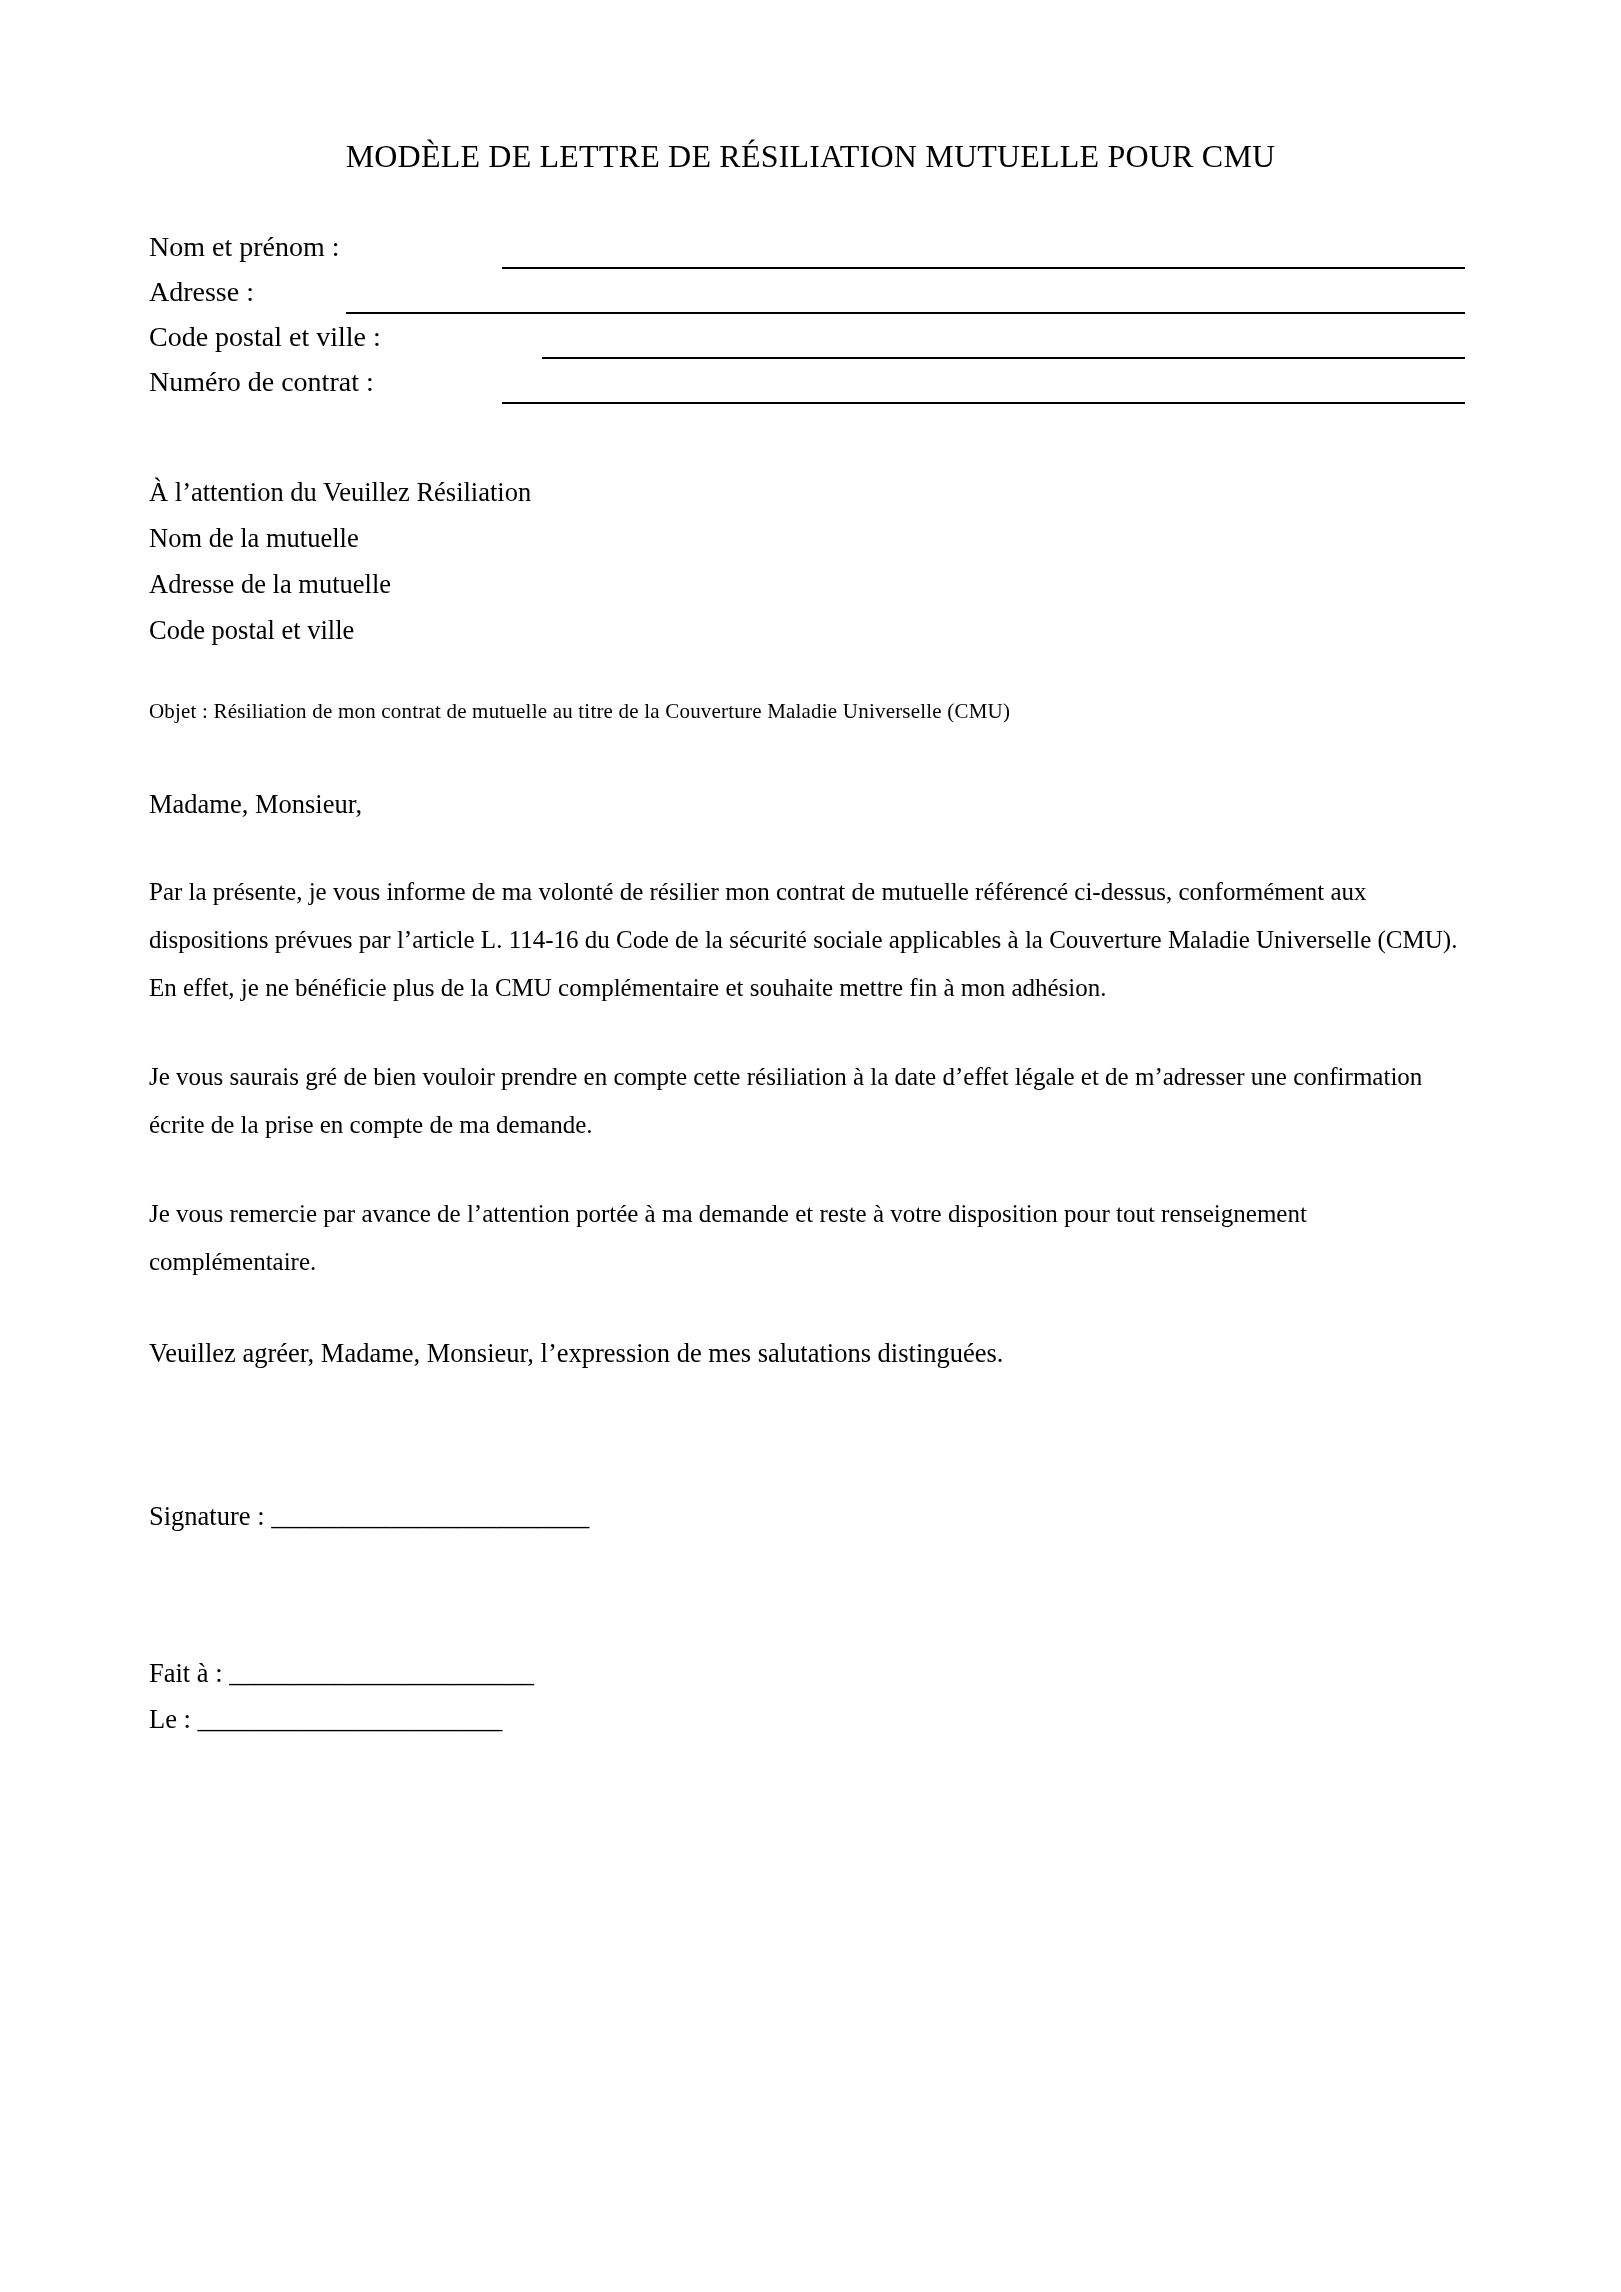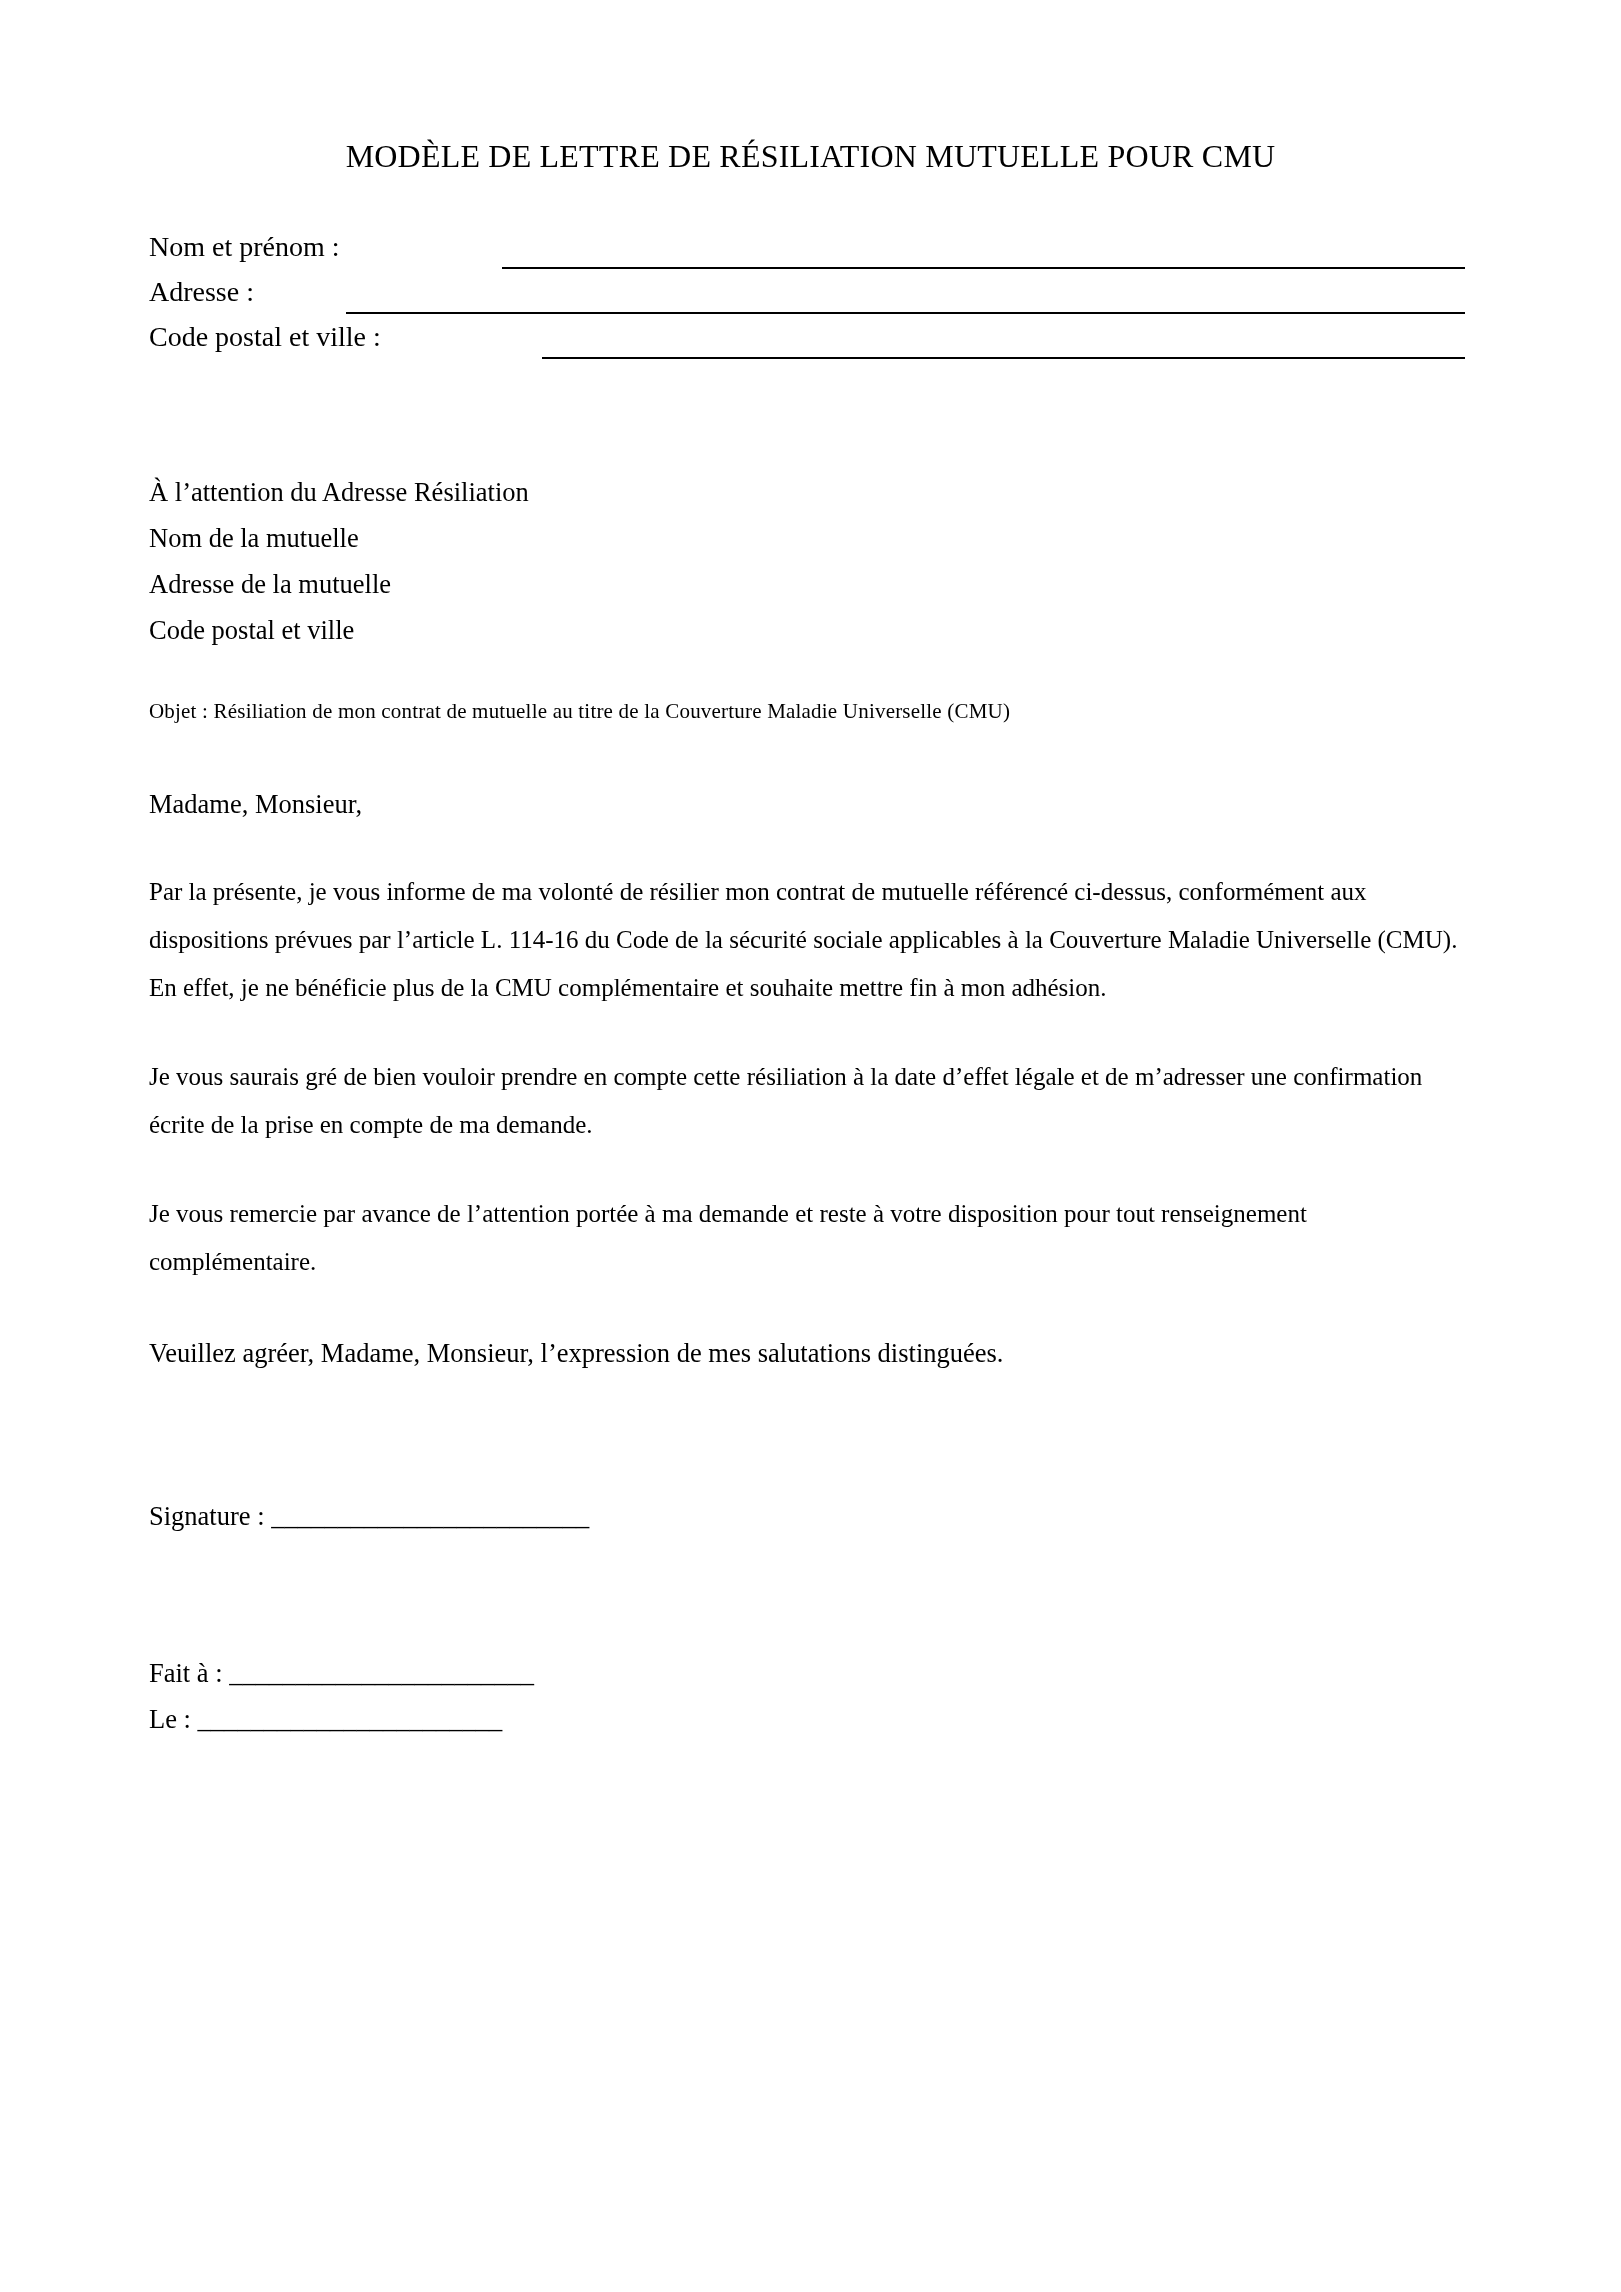--- a/index.html
+++ b/index.html
@@ -163,25 +163,29 @@
     <div class="form-row">
       <span class="form-label">Adresse :</span>
       <span class="form-rule" style="left:197px; right:16.7px;"></span>
     </div>
 
     <div class="form-row">
       <span class="form-label">Code postal et ville :</span>
       <span class="form-rule" style="left:393px; right:16.7px;"></span>
     </div>
 
+    <div class="form-row">
+      <span class="form-label">Numéro de contrat :</span>
+      <span class="form-rule" style="left:353px; right:16.7px;"></span>
+    </div>
 
   </div>
 
   <div class="recipient-block">
-    <div class="recipient-line">À l’attention du Adresse Résiliation</div>
+    <div class="recipient-line">À l’attention du Veuillez Résiliation</div>
     <div class="recipient-line">Nom de la mutuelle</div>
     <div class="recipient-line">Adresse de la mutuelle</div>
     <div class="recipient-line">Code postal et ville</div>
   </div>
 
   <div class="subject-line">Objet : Résiliation de mon contrat de mutuelle au titre de la Couverture Maladie Universelle (CMU)</div>
 
   <div class="salutation">Madame, Monsieur,</div>
 
   <div class="body-block">

